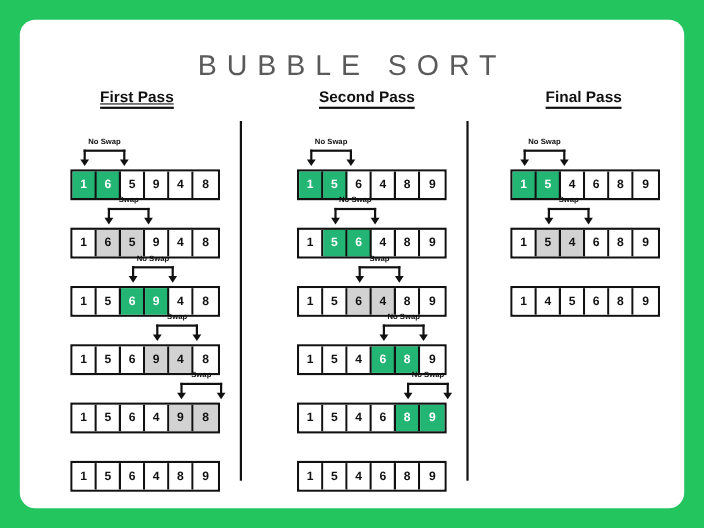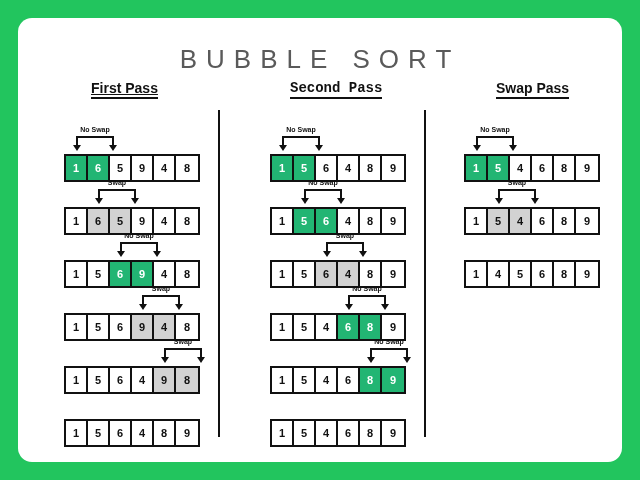--- a/index.html
+++ b/index.html
@@ -217,21 +217,21 @@
       </div>
       <div class="swaplabel" style="left: 135px; top: 320px; width: 60px;">Swap</div>
       <div class="array" style="left: 46px; top: 401px; width: 136px;">
         <div class="cell">1</div>
         <div class="cell">5</div>
         <div class="cell">6</div>
         <div class="cell">4</div>
         <div class="cell">8</div>
         <div class="cell">9</div>
       </div>
-      <div class="col-head" style="left: 272px; font-family: Liberation Mono, monospace;">Second Pass</div>
+      <div class="col-head" style="left: 272px;">Second Pass</div>
       <div class="array" style="left: 252px; top: 136px; width: 136px;">
         <div class="cell green">1</div>
         <div class="cell green">5</div>
         <div class="cell">6</div>
         <div class="cell">4</div>
         <div class="cell">8</div>
         <div class="cell">9</div>
       </div>
       <div class="bracket" style="left: 261px; top: 118px;">
         <div class="bar"></div>
@@ -306,21 +306,21 @@
       </div>
       <div class="swaplabel" style="left: 341px; top: 320px; width: 60px;">No Swap</div>
       <div class="array" style="left: 252px; top: 401px; width: 136px;">
         <div class="cell">1</div>
         <div class="cell">5</div>
         <div class="cell">4</div>
         <div class="cell">6</div>
         <div class="cell">8</div>
         <div class="cell">9</div>
       </div>
-      <div class="col-head" style="left: 478px;">Swap Pass</div>
+      <div class="col-head" style="left: 478px;">Final Pass</div>
       <div class="array" style="left: 446px; top: 136px; width: 136px;">
         <div class="cell green">1</div>
         <div class="cell green">5</div>
         <div class="cell">4</div>
         <div class="cell">6</div>
         <div class="cell">8</div>
         <div class="cell">9</div>
       </div>
       <div class="bracket" style="left: 455px; top: 118px;">
         <div class="bar"></div>

